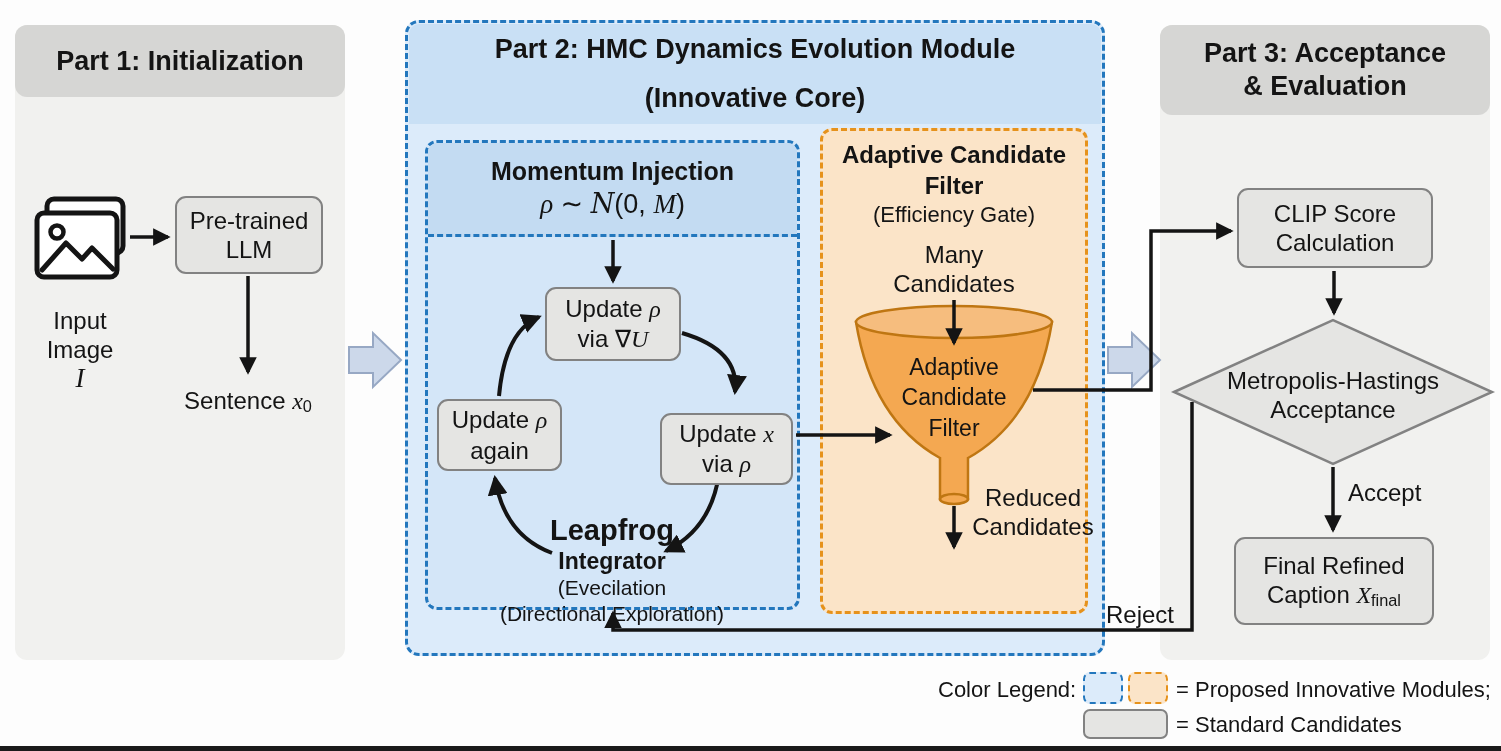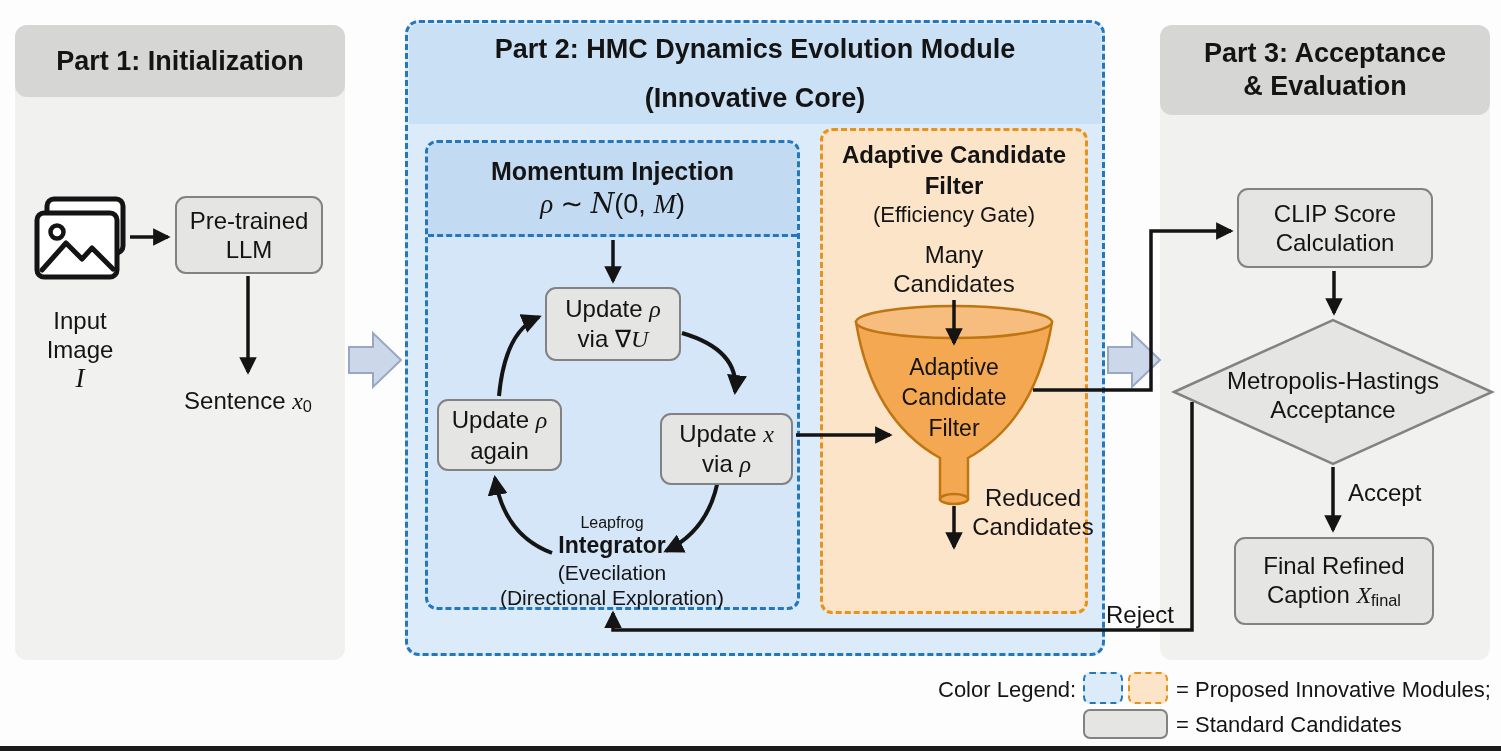--- a/index.html
+++ b/index.html
@@ -106,21 +106,21 @@
   <div class="box" style="left:660px;top:413px;width:133px;height:72px">
     <span><span>Update </span><span class="m">x</span></span>
     <span><span>via </span><span class="m">ρ</span></span>
   </div>
   <div class="box" style="left:437px;top:399px;width:125px;height:72px">
     <span><span>Update </span><span class="m">ρ</span></span>
     <span>again</span>
   </div>
 
   <div class="lbl" style="left:472px;top:513px;width:280px;line-height:1.2">
-    <div style="font-weight:normal;font-size:16px">Leapfrog</div>
+    <div style="font-weight:bold;font-size:29px">Leapfrog</div>
     <div style="font-weight:bold;font-size:23px">Integrator</div>
     <div style="font-size:21px">(Evecilation</div>
     <div style="font-size:21px">(Directional Exploration)</div>
   </div>
 
   <div class="apanel" style="left:820px;top:128px;width:268px;height:486px"></div>
   <div class="lbl" style="left:822px;top:140px;width:264px;line-height:1.28">
     <div style="font-size:24px;font-weight:bold">Adaptive Candidate</div>
     <div style="font-size:24px;font-weight:bold">Filter</div>
     <div style="font-size:22px">(Efficiency Gate)</div>

